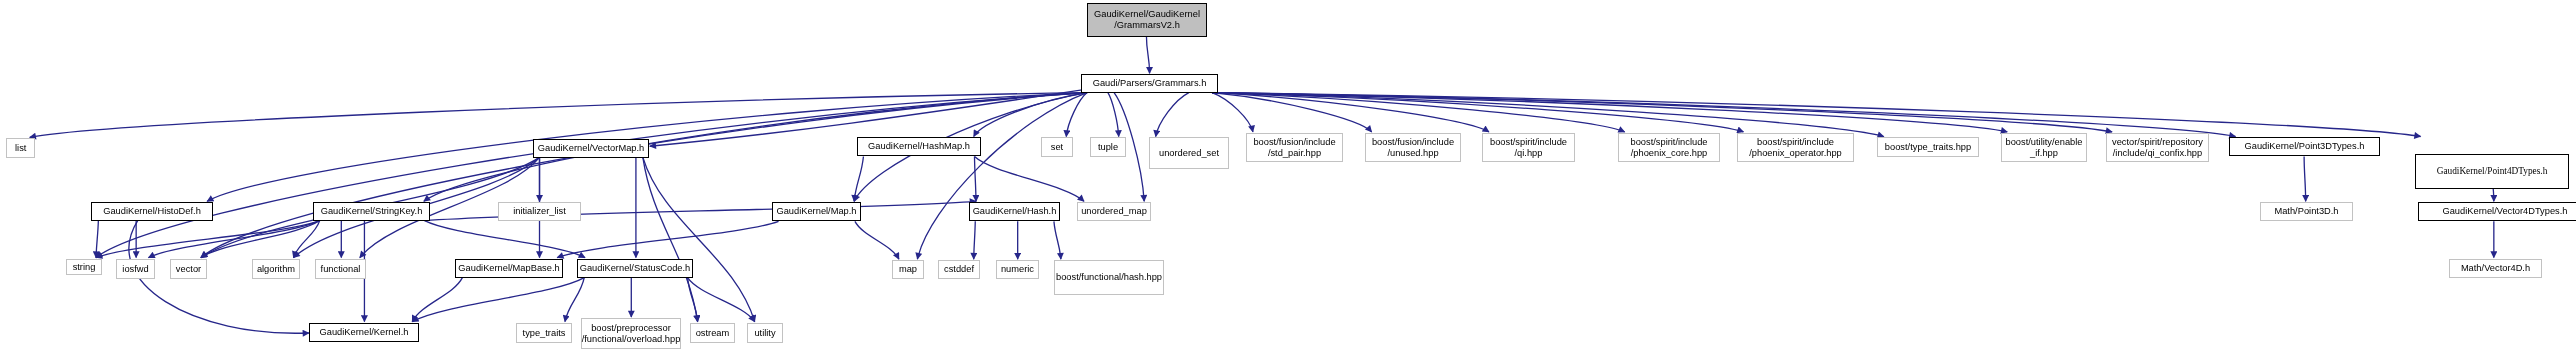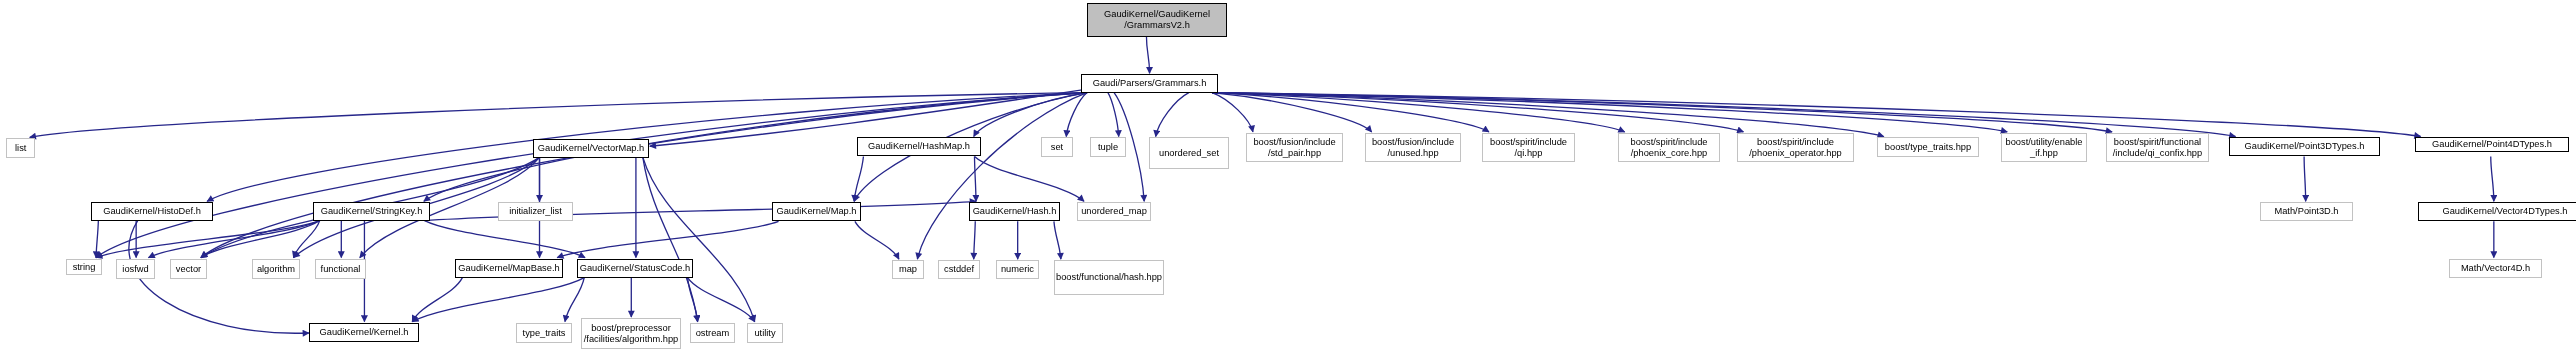--- a/index.html
+++ b/index.html
@@ -84,21 +84,21 @@
       <path d="M 756 360 C 715.86 382.8, 573.14 394.2, 533 417" fill="none" stroke="#26268a" stroke-width="1.7" marker-end="url(#arrow)"></path>
       <path d="M 756 360 C 751.5 382.8, 735.5 394.2, 731 417" fill="none" stroke="#26268a" stroke-width="1.7" marker-end="url(#arrow)"></path>
       <path d="M 817 360 C 817 380.4, 817 390.6, 817 411" fill="none" stroke="#26268a" stroke-width="1.7" marker-end="url(#arrow)"></path>
       <path d="M 890 360 C 892.34 382.8, 900.66 394.2, 903 417" fill="none" stroke="#26268a" stroke-width="1.7" marker-end="url(#arrow)"></path>
       <path d="M 890 360 C 905.66 382.8, 961.34 394.2, 977 417" fill="none" stroke="#26268a" stroke-width="1.7" marker-end="url(#arrow)"></path>
       <path d="M 2986 203 C 2986 223, 2988 240, 2988 261" fill="none" stroke="#26268a" stroke-width="1.7" marker-end="url(#arrow)"></path>
       <path d="M 3228 203 C 3228 223, 3232 240, 3232 261" fill="none" stroke="#26268a" stroke-width="1.7" marker-end="url(#arrow)"></path>
       <path d="M 3232 287 C 3232 307, 3232 313, 3232 334" fill="none" stroke="#26268a" stroke-width="1.7" marker-end="url(#arrow)"></path>
     </svg>
   <div id="nodes">
-      <div class="node main" style="left: 1087px; top: 3.1px; width: 140px; height: 34px;">
+      <div class="node main" style="left: 1087px; top: 3.1px; width: 120px; height: 34px;">
         <span>GaudiKernel/GaudiKernel</span>
         <span>/GrammarsV2.h</span>
       </div>
       <div class="node linked" style="left: 1081px; top: 74px; width: 137px; height: 18.5px;">
         <span>Gaudi/Parsers/Grammars.h</span>
       </div>
       <div class="node leaf" style="left: 6.2px; top: 138px; width: 29px; height: 20px;">
         <span>list</span>
       </div>
       <div class="node linked" style="left: 533px; top: 139px; width: 116px; height: 18.5px;">
@@ -137,36 +137,36 @@
         <span>/phoenix_operator.hpp</span>
       </div>
       <div class="node leaf" style="left: 1877px; top: 137px; width: 102px; height: 20px;">
         <span>boost/type_traits.hpp</span>
       </div>
       <div class="node leaf" style="left: 2001px; top: 133px; width: 86px; height: 29px;">
         <span>boost/utility/enable</span>
         <span>_if.hpp</span>
       </div>
       <div class="node leaf" style="left: 2106px; top: 133px; width: 103px; height: 29px;">
-        <span>boost/spirit/functional</span>
+        <span>vector/spirit/repository</span>
         <span>/include/qi_confix.hpp</span>
       </div>
       <div class="node linked" style="left: 2229px; top: 137px; width: 151px; height: 19.3px;">
         <span>GaudiKernel/Point3DTypes.h</span>
       </div>
-      <div class="node linked" style="left: 2415px; top: 137px; width: 154px; height: 15px;">
+      <div class="node linked" style="left: 2415px; top: 154px; width: 154px; height: 35px; font-family: Liberation Serif, serif;">
         <span>GaudiKernel/Point4DTypes.h</span>
       </div>
       <div class="node linked" style="left: 91px; top: 202px; width: 122px; height: 18.5px;">
         <span>GaudiKernel/HistoDef.h</span>
       </div>
       <div class="node linked" style="left: 313px; top: 202px; width: 117px; height: 18.5px;">
         <span>GaudiKernel/StringKey.h</span>
       </div>
-      <div class="node leaf" style="left: 498px; top: 202px; width: 75px; height: 19.3px;">
+      <div class="node leaf" style="left: 498px; top: 202px; width: 83px; height: 19.3px;">
         <span>initializer_list</span>
       </div>
       <div class="node linked" style="left: 772px; top: 202px; width: 89px; height: 19.3px;">
         <span>GaudiKernel/Map.h</span>
       </div>
       <div class="node linked" style="left: 969px; top: 202px; width: 91px; height: 19.3px;">
         <span>GaudiKernel/Hash.h</span>
       </div>
       <div class="node leaf" style="left: 1077px; top: 202px; width: 74px; height: 19.3px;">
         <span>unordered_map</span>
@@ -214,21 +214,21 @@
         <span>Math/Vector4D.h</span>
       </div>
       <div class="node linked" style="left: 309px; top: 323px; width: 110px; height: 19.3px;">
         <span>GaudiKernel/Kernel.h</span>
       </div>
       <div class="node leaf" style="left: 516px; top: 323px; width: 56px; height: 20px;">
         <span>type_traits</span>
       </div>
       <div class="node leaf" style="left: 581px; top: 318px; width: 100px; height: 31px;">
         <span>boost/preprocessor</span>
-        <span>/facilities/algorithm.hpp</span>
+        <span>/functional/overload.hpp</span>
       </div>
       <div class="node leaf" style="left: 690px; top: 323px; width: 45px; height: 20px;">
         <span>ostream</span>
       </div>
       <div class="node leaf" style="left: 747px; top: 323px; width: 36px; height: 20px;">
         <span>utility</span>
       </div>
     </div>
 </div>
 

